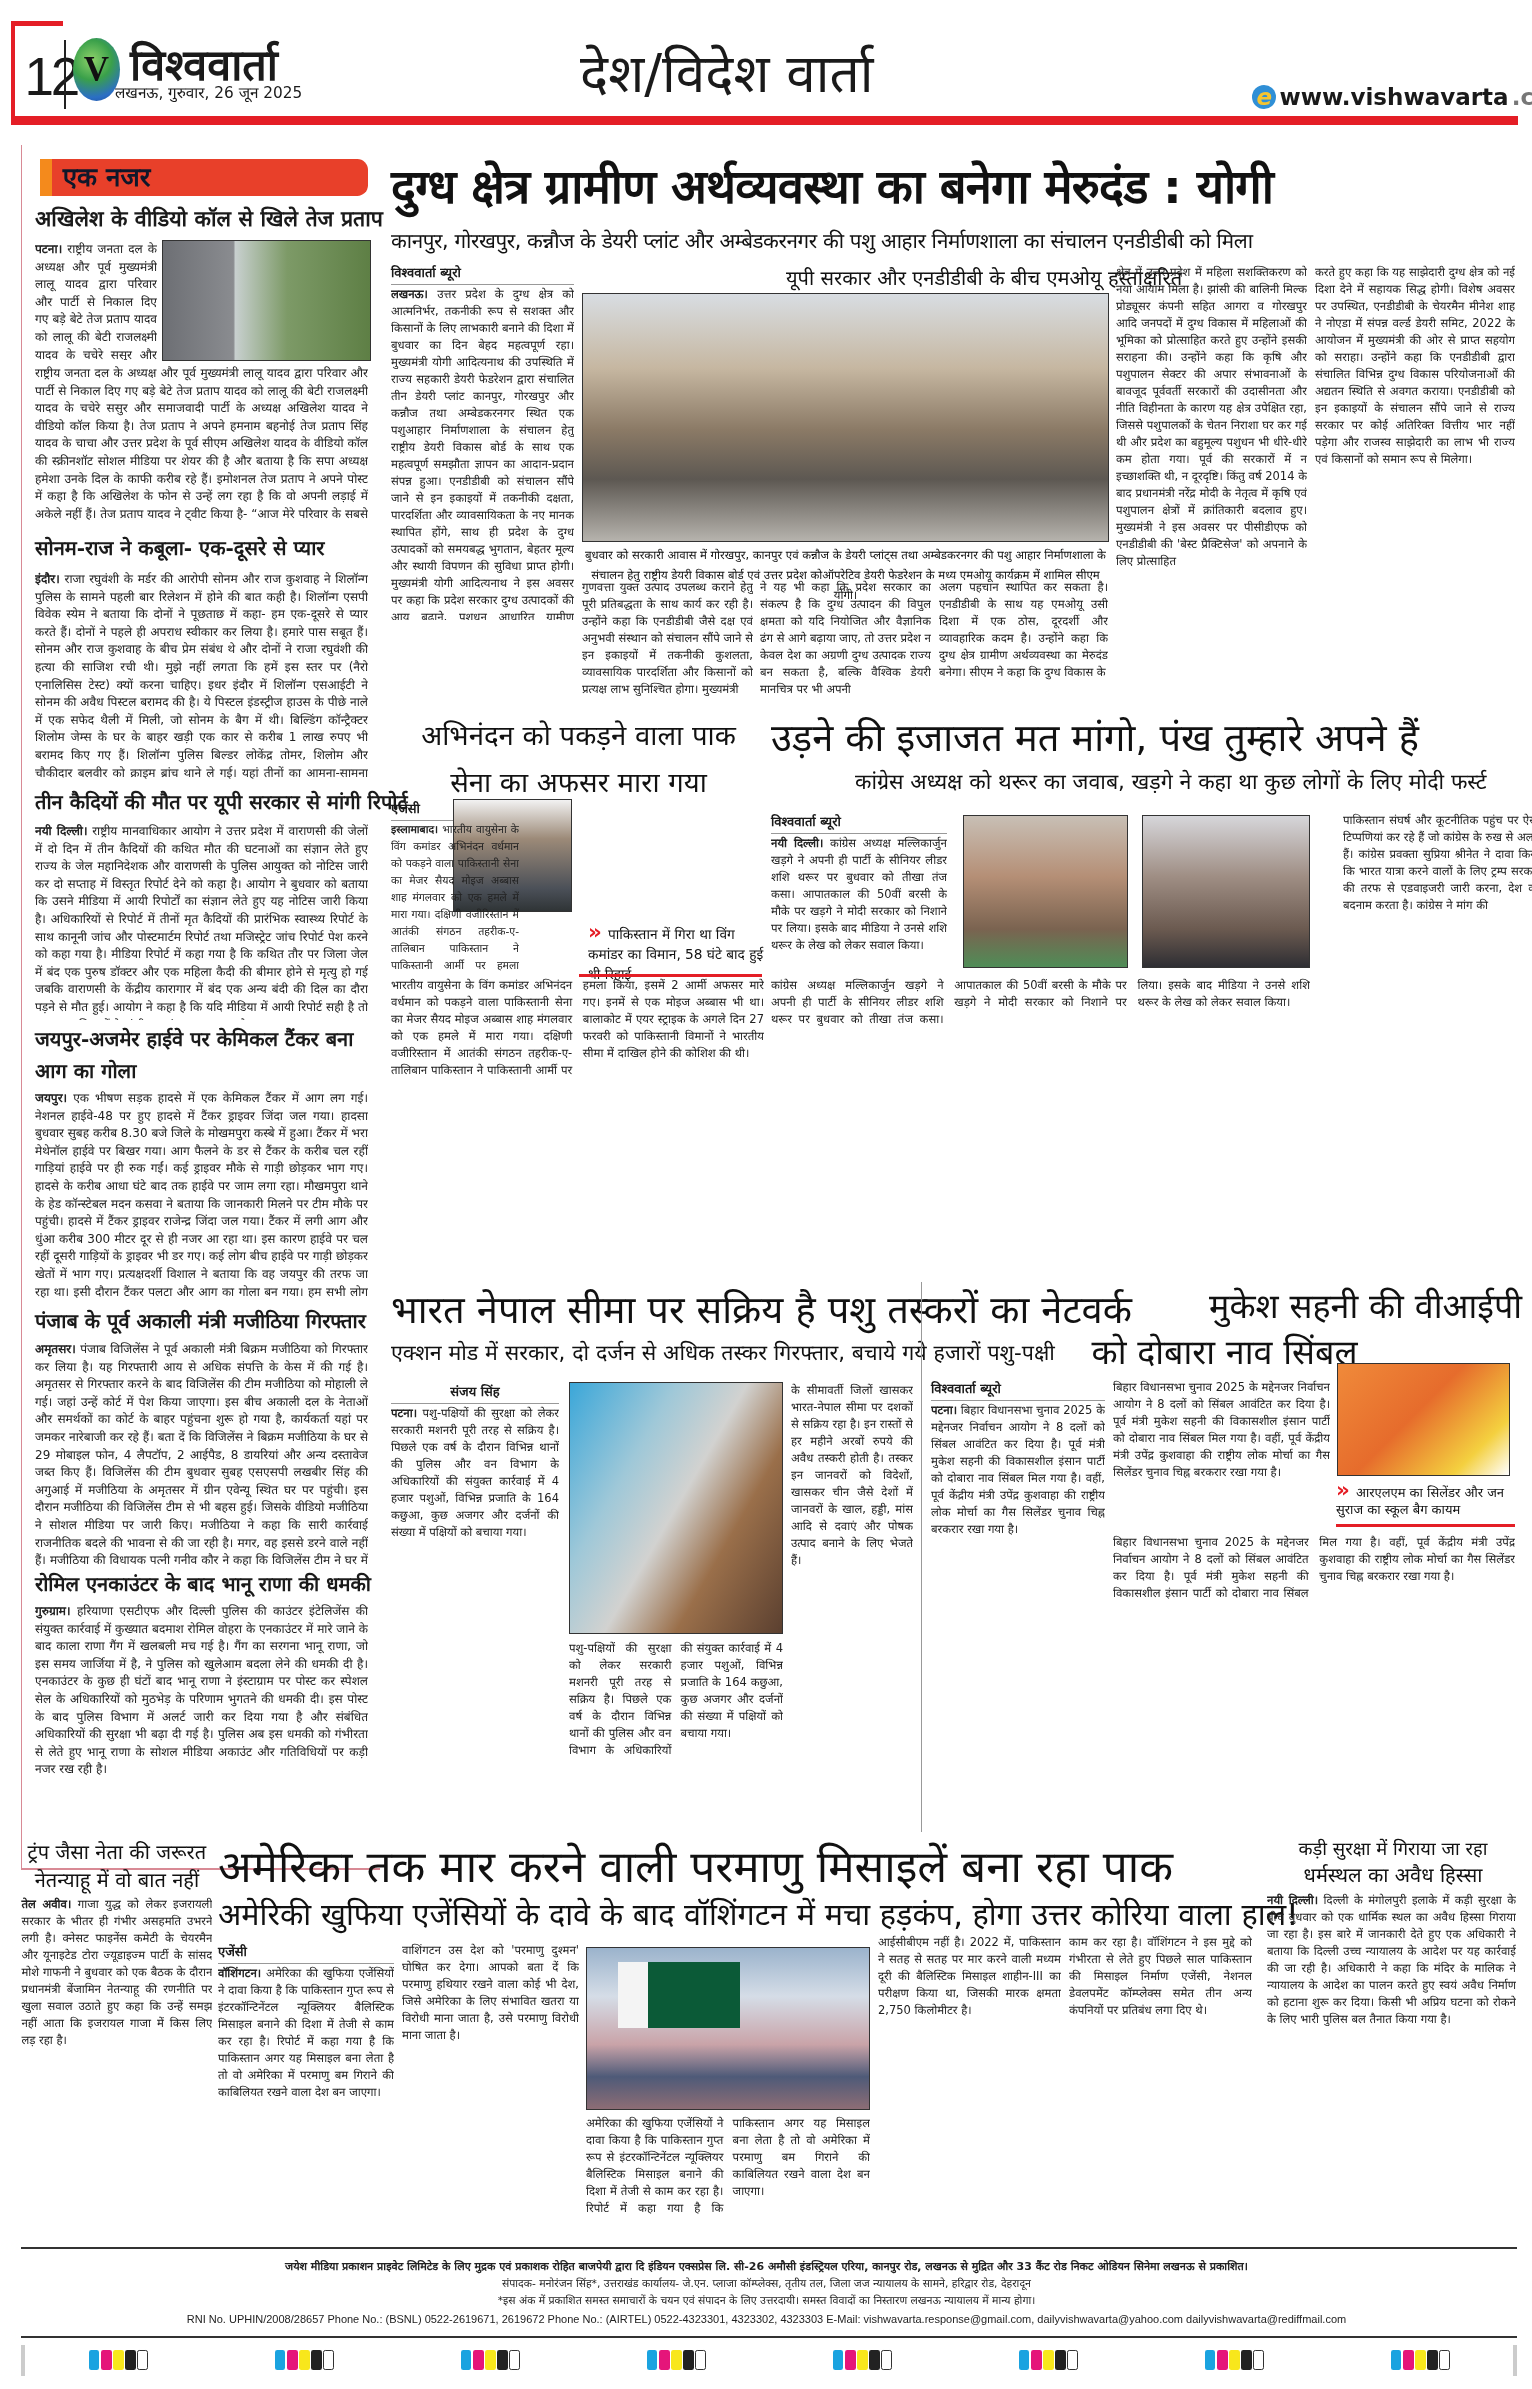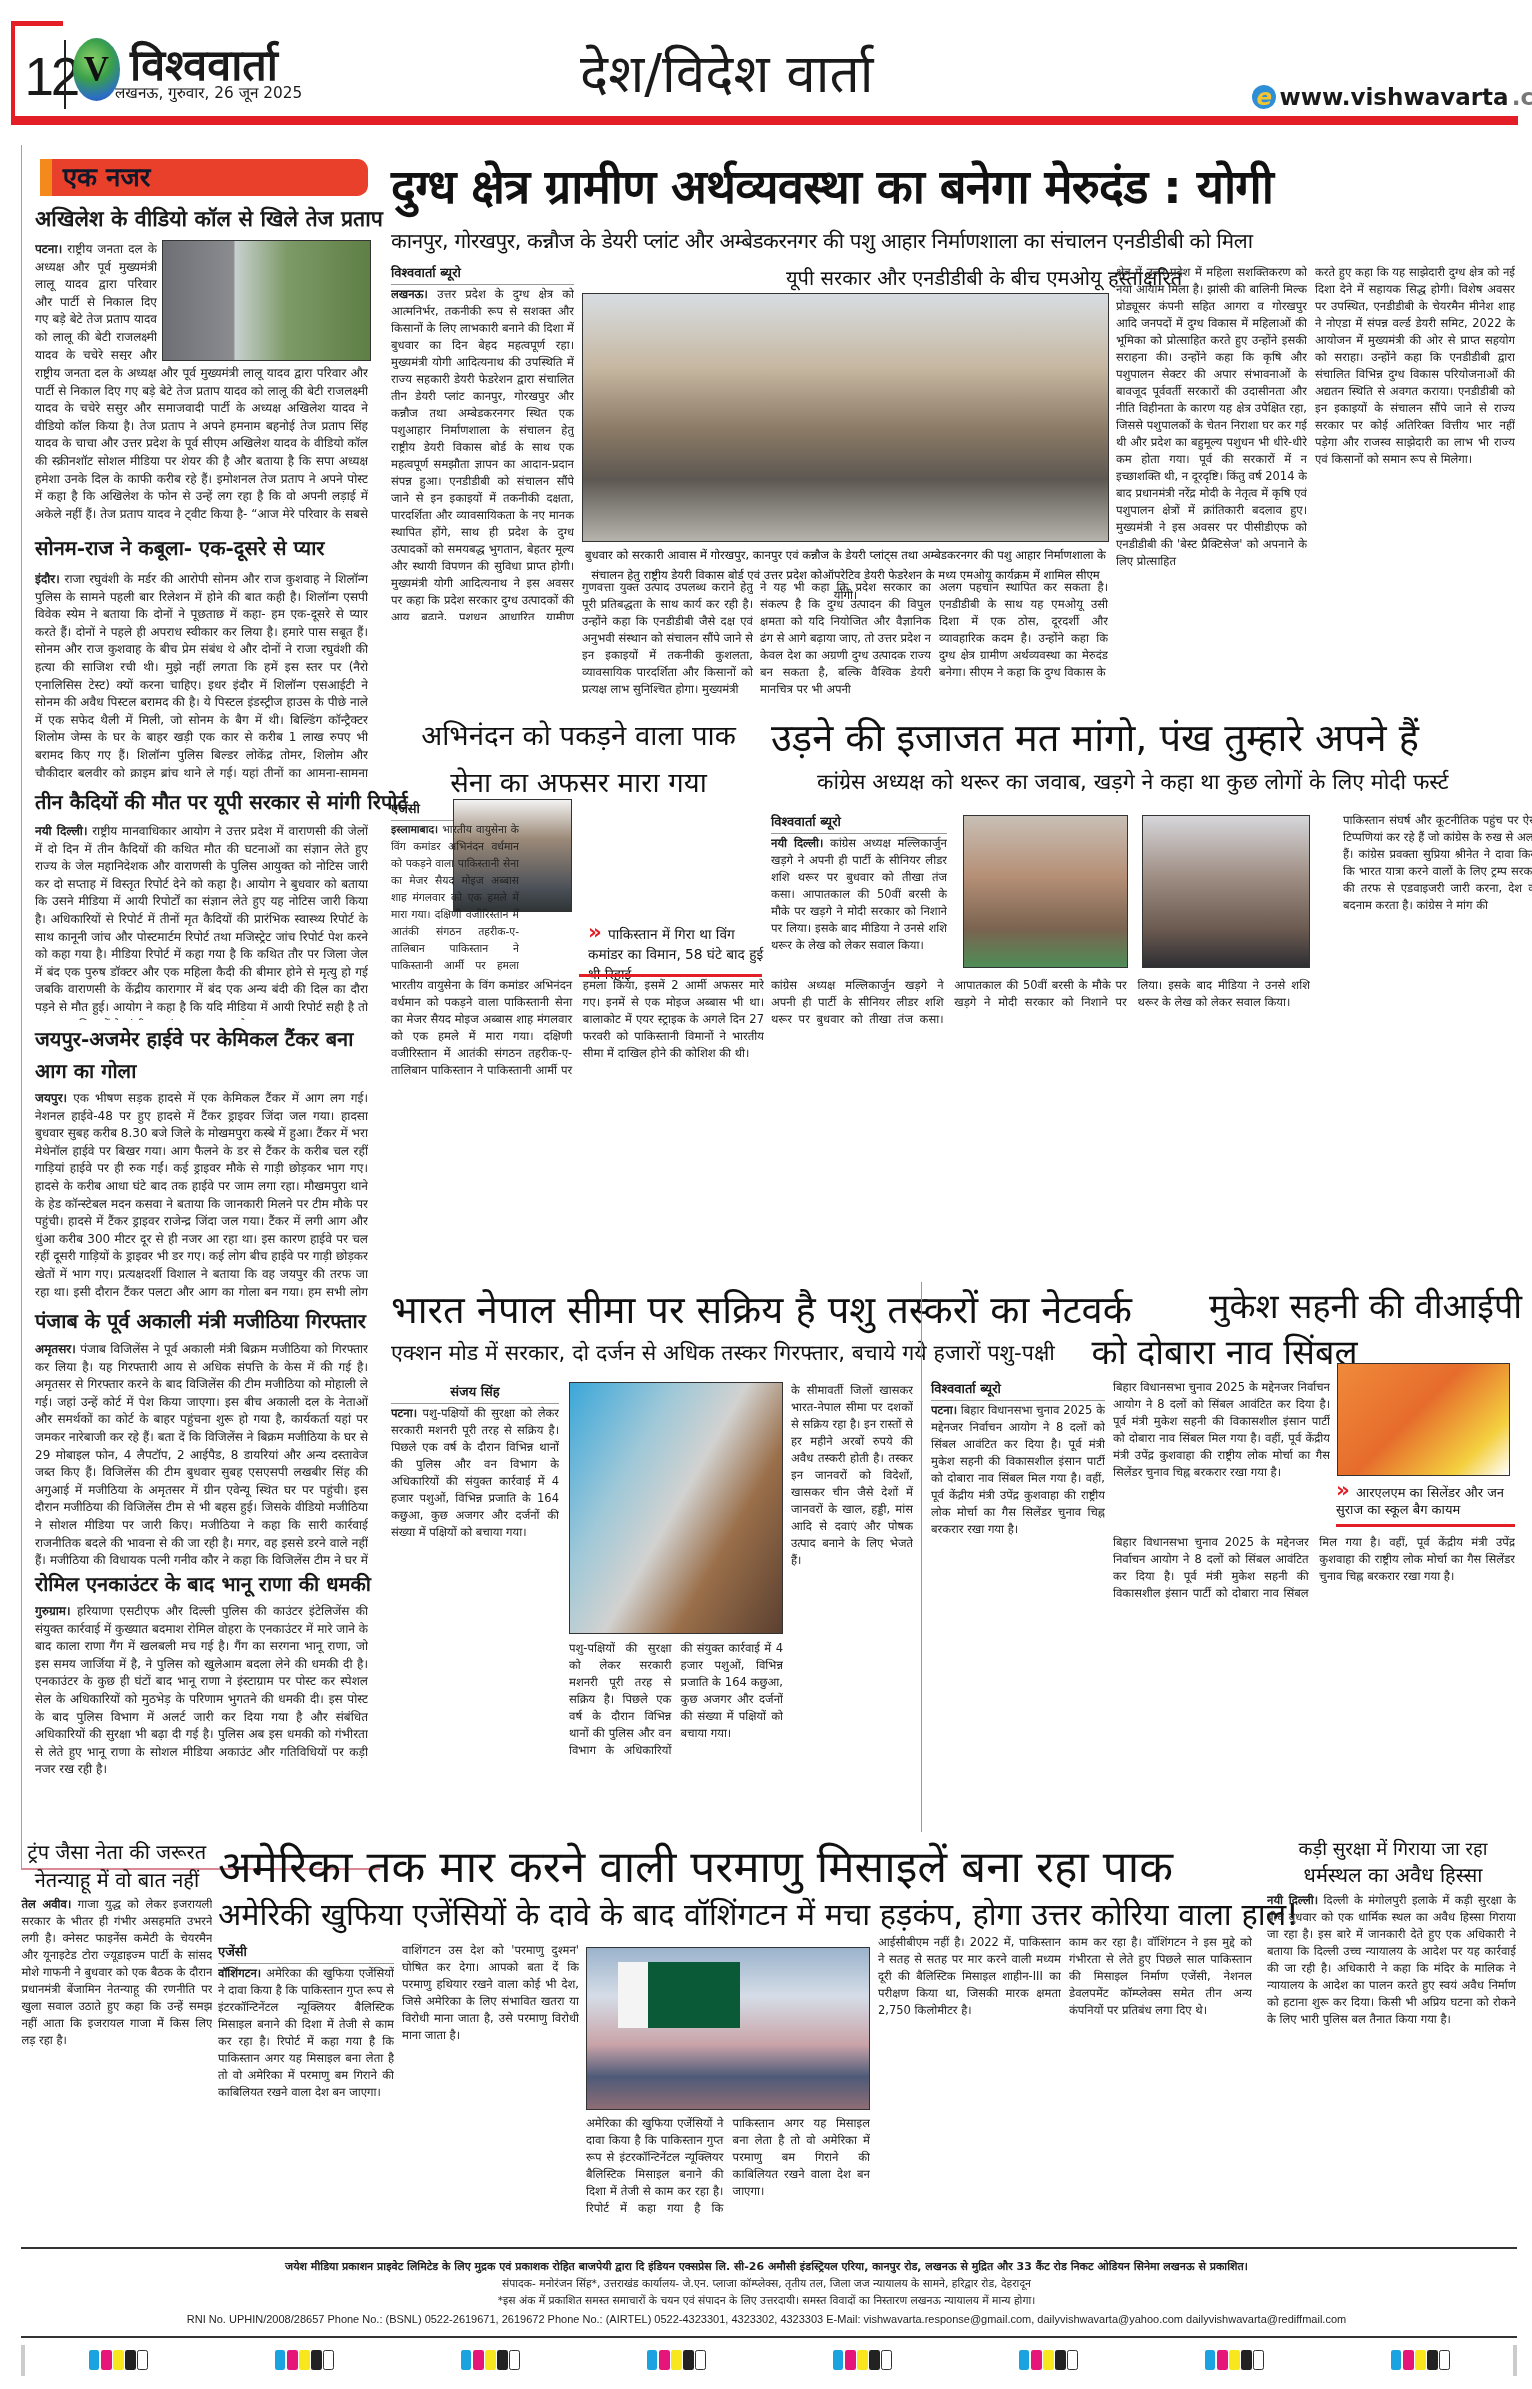--- a/index.html
+++ b/index.html
@@ -97,21 +97,21 @@
 <div class="h2" style="left:394px;top:716px;font-size:27.5px;font-weight:normal;width:369px;text-align:center;">अभिनंदन को पकड़ने वाला पाक</div>
 <div class="h2" style="left:394px;top:763px;font-size:27.5px;font-weight:normal;width:369px;text-align:center;">सेना का अफसर मारा गया</div>
 <div class="byline" style="left:391px;top:799px;width:128px;">एजेंसी</div>
 <div class="photo" style="left:453px;top:799px;width:119px;height:113px;background:linear-gradient(180deg,#f2f2f2 0%,#9c8a78 35%,#4b5058 80%,#2f3436 100%);"></div>
 <div class="col" style="left:391px;top:821px;width:128px;height:150px;overflow:hidden;font-size:10.7px;"><b>इस्लामाबाद।</b> <span>भारतीय वायुसेना के विंग कमांडर अभिनंदन वर्धमान को पकड़ने वाला पाकिस्तानी सेना का मेजर सैयद मोइज अब्बास शाह मंगलवार को एक हमले में मारा गया। दक्षिणी वजीरिस्तान में आतंकी संगठन तहरीक-ए-तालिबान पाकिस्तान ने पाकिस्तानी आर्मी पर हमला किया, इसमें 2 आर्मी अफसर मारे गए। इनमें से एक मोइज अब्बास भी था। बालाकोट में एयर स्ट्राइक के अगले दिन 27 फरवरी को पाकिस्तानी विमानों ने भारतीय सीमा में दाखिल होने की कोशिश की थी।</span></div>
 <div class="caption" style="left:588px;top:922px;width:176px;font-size:13.7px;"><span class="chev">»</span><span>पाकिस्तान में गिरा था विंग कमांडर का विमान, 58 घंटे बाद हुई थी रिहाई</span></div>
 <div class="redrule" style="left:579px;top:974px;width:183px;"></div>
 <div class="col" style="left:391px;top:977px;width:373px;height:272px;overflow:hidden;column-count:2;column-gap:10.7px;">भारतीय वायुसेना के विंग कमांडर अभिनंदन वर्धमान को पकड़ने वाला पाकिस्तानी सेना का मेजर सैयद मोइज अब्बास शाह मंगलवार को एक हमले में मारा गया। दक्षिणी वजीरिस्तान में आतंकी संगठन तहरीक-ए-तालिबान पाकिस्तान ने पाकिस्तानी आर्मी पर हमला किया, इसमें 2 आर्मी अफसर मारे गए। इनमें से एक मोइज अब्बास भी था। बालाकोट में एयर स्ट्राइक के अगले दिन 27 फरवरी को पाकिस्तानी विमानों ने भारतीय सीमा में दाखिल होने की कोशिश की थी।</div>
 
 <div class="h1" style="left:771px;top:710px;font-size:38px;font-weight:normal;">उड़ने की इजाजत मत मांगो, पंख तुम्हारे अपने हैं</div>
-<div class="h2" style="left:817px;top:766px;font-size:21.4px;font-weight:normal;">कांग्रेस अध्यक्ष को थरूर का जवाब, खड़गे ने कहा था कुछ लोगों के लिए मोदी फर्स्ट</div>
+<div class="h2" style="left:855px;top:766px;font-size:21.4px;font-weight:normal;">कांग्रेस अध्यक्ष को थरूर का जवाब, खड़गे ने कहा था कुछ लोगों के लिए मोदी फर्स्ट</div>
 <div class="byline" style="left:771px;top:812px;width:176px;">विश्ववार्ता ब्यूरो</div>
 <div class="col" style="left:771px;top:835px;width:176px;height:137px;overflow:hidden;"><b>नयी दिल्ली।</b> <span>कांग्रेस अध्यक्ष मल्लिकार्जुन खड़गे ने अपनी ही पार्टी के सीनियर लीडर शशि थरूर पर बुधवार को तीखा तंज कसा। आपातकाल की 50वीं बरसी के मौके पर खड़गे ने मोदी सरकार को निशाने पर लिया। इसके बाद मीडिया ने उनसे शशि थरूर के लेख को लेकर सवाल किया।</span></div>
 <div class="photo" style="left:963px;top:815px;width:165px;height:153px;background:linear-gradient(180deg,#c8bfb5 0%,#b58f76 40%,#7a6350 75%,#4f8d57 100%);"></div>
 <div class="photo" style="left:1142px;top:815px;width:168px;height:153px;background:linear-gradient(180deg,#d6d6da 0%,#9f8e84 40%,#6b5a50 75%,#2e2e33 100%);"></div>
 <div class="col" style="left:1319px;top:812px;width:197px;height:427px;overflow:hidden;margin-left:24px;">पाकिस्तान संघर्ष और कूटनीतिक पहुंच पर ऐसी टिप्पणियां कर रहे हैं जो कांग्रेस के रुख से अलग हैं। कांग्रेस प्रवक्ता सुप्रिया श्रीनेत ने दावा किया कि भारत यात्रा करने वालों के लिए ट्रम्प सरकार की तरफ से एडवाइजरी जारी करना, देश को बदनाम करता है। कांग्रेस ने मांग की</div>
 <div class="col" style="left:771px;top:977px;width:539px;height:272px;overflow:hidden;column-count:3;column-gap:10.7px;">कांग्रेस अध्यक्ष मल्लिकार्जुन खड़गे ने अपनी ही पार्टी के सीनियर लीडर शशि थरूर पर बुधवार को तीखा तंज कसा। आपातकाल की 50वीं बरसी के मौके पर खड़गे ने मोदी सरकार को निशाने पर लिया। इसके बाद मीडिया ने उनसे शशि थरूर के लेख को लेकर सवाल किया।</div>
 
 <div class="h1" style="left:391px;top:1282px;font-size:38px;font-weight:normal;">भारत नेपाल सीमा पर सक्रिय है पशु तस्करों का नेटवर्क</div>
 <div class="h2" style="left:391px;top:1337px;font-size:21.4px;font-weight:normal;">एक्शन मोड में सरकार, दो दर्जन से अधिक तस्कर गिरफ्तार, बचाये गये हजारों पशु-पक्षी</div>
 <div class="byline" style="left:391px;top:1382px;width:168px;text-align:center;">संजय सिंह</div>

